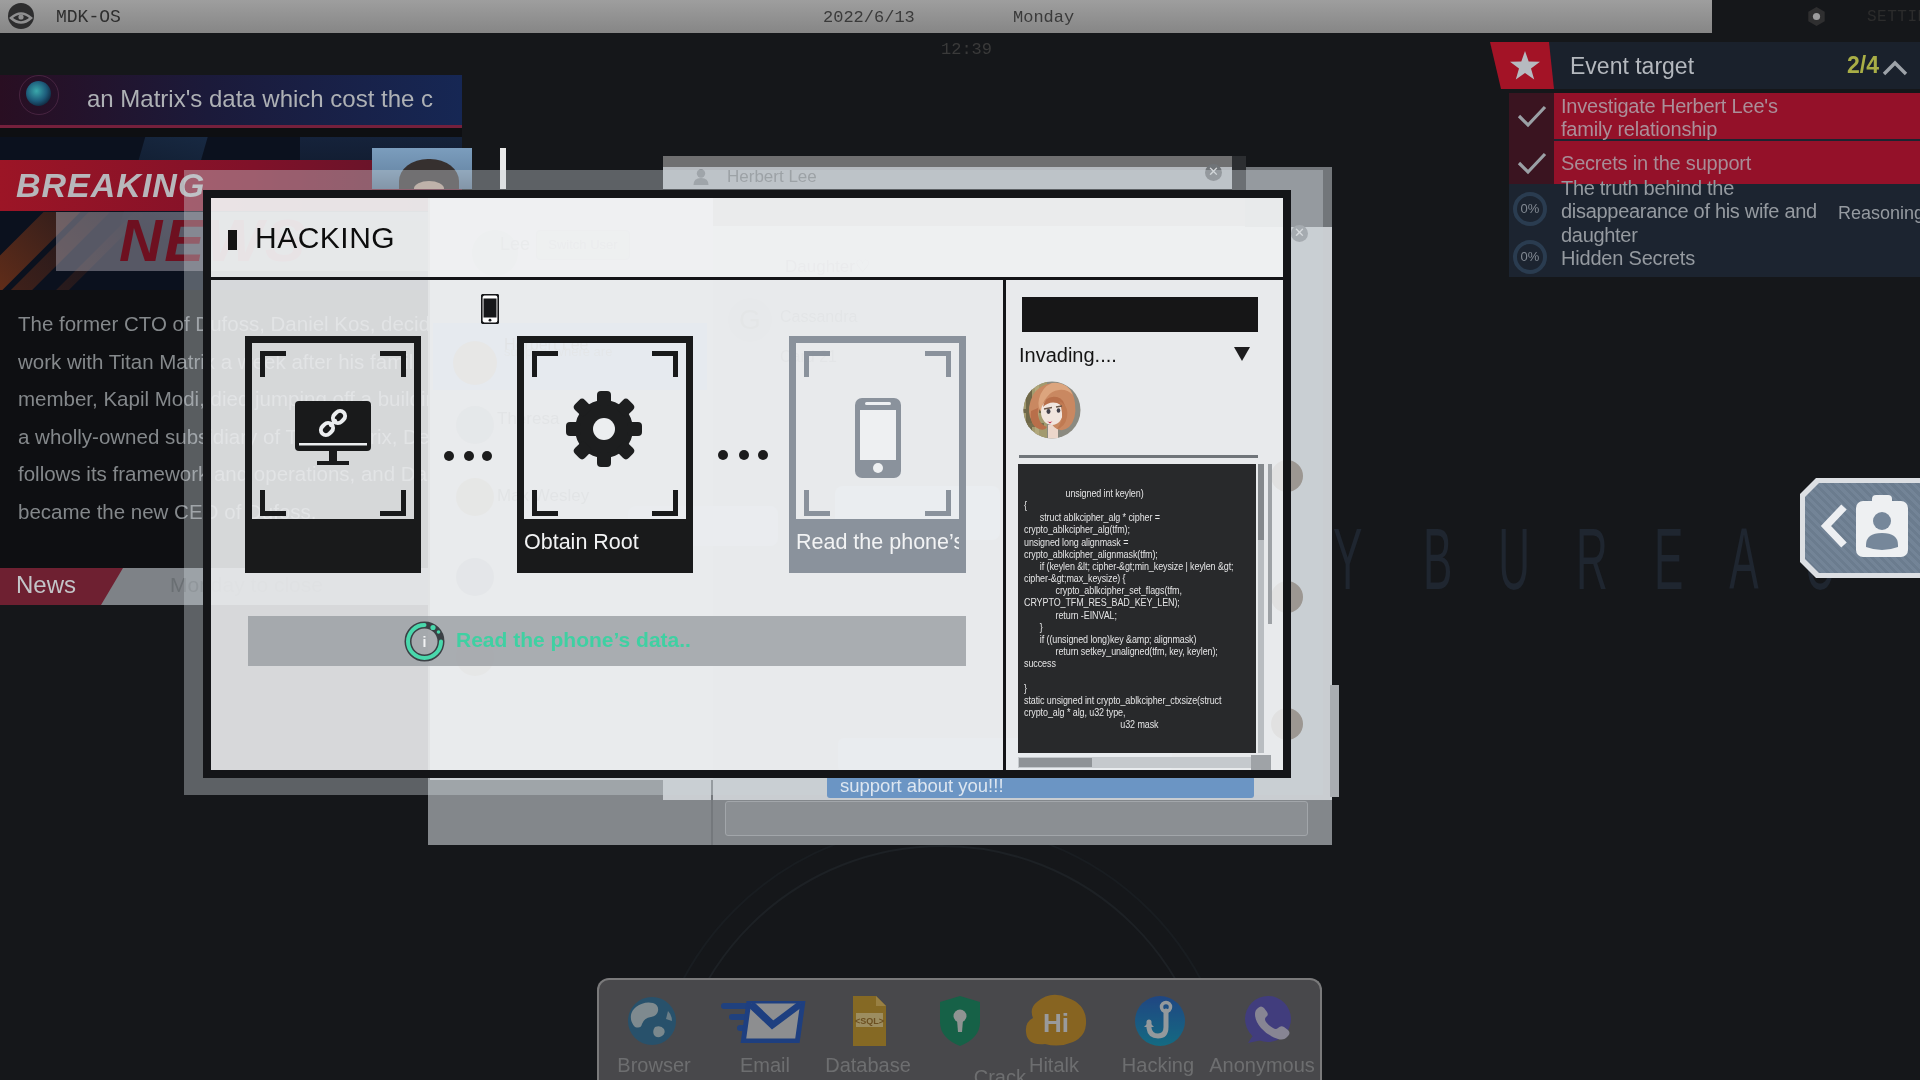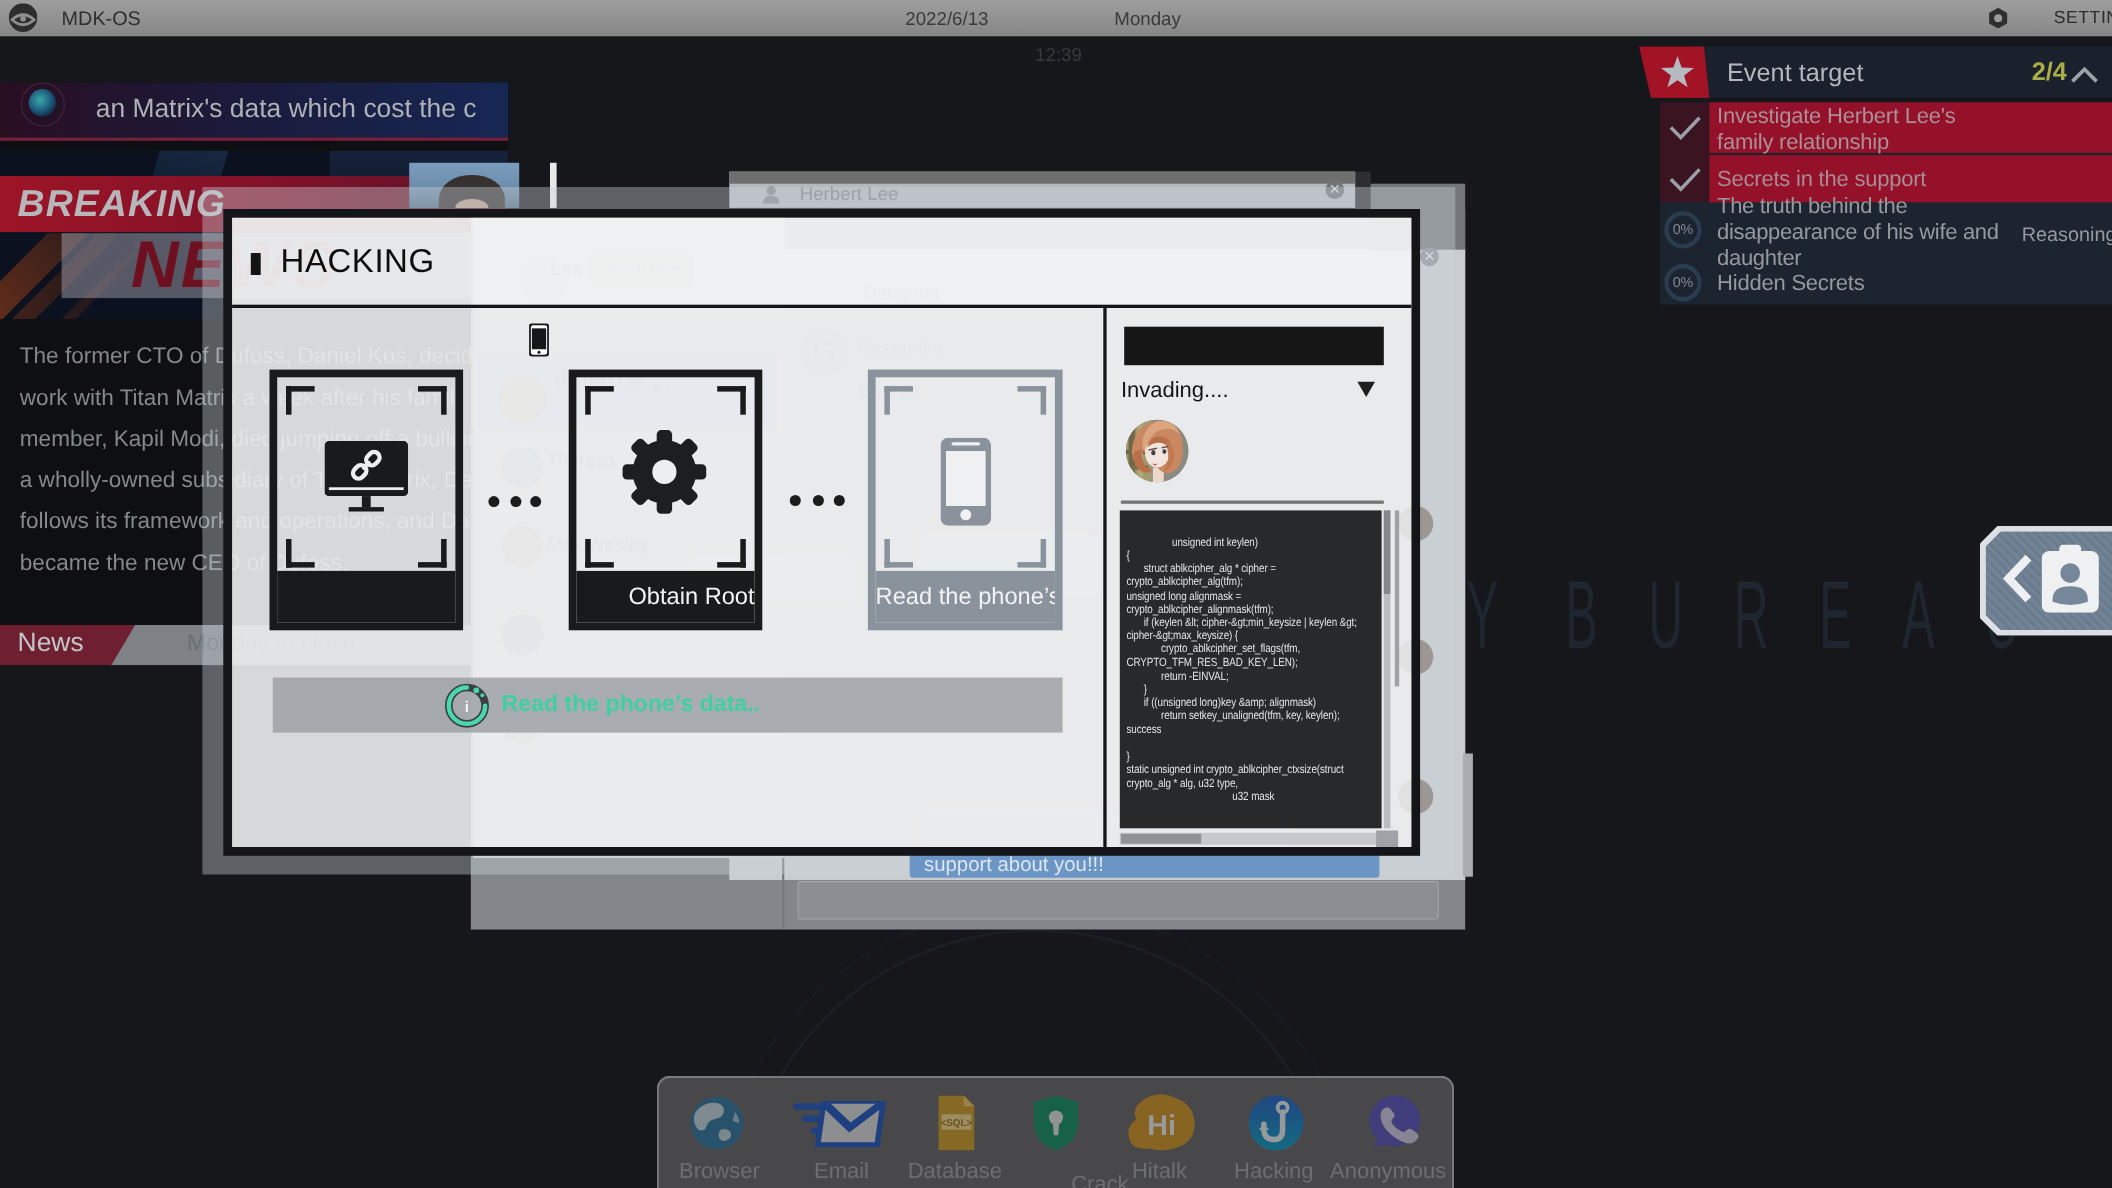--- a/index.html
+++ b/index.html
@@ -159,21 +159,21 @@
           <rect x="-5" y="-1.8" width="10" height="3.6" rx="1.8" fill="#eceef0" stroke="none"></rect>
         </g>
       </svg>
     </div>
 
     <div class="abs" style="left:306px;top:138px;width:176px;height:237px;border:7px solid #191a1b;box-sizing:border-box;">
       <div class="abs" style="left:8px;top:8px;width:21px;height:21px;border-left:5px solid #191a1b;border-top:5px solid #191a1b;"></div>
       <div class="abs" style="right:8px;top:8px;width:21px;height:21px;border-right:5px solid #191a1b;border-top:5px solid #191a1b;"></div>
       <div class="abs" style="left:8px;top:147px;width:21px;height:21px;border-left:5px solid #191a1b;border-bottom:5px solid #191a1b;"></div>
       <div class="abs" style="right:8px;top:147px;width:21px;height:21px;border-right:5px solid #191a1b;border-bottom:5px solid #191a1b;"></div>
-      <div class="abs" style="left:0;top:176px;width:162px;height:47px;background:#191a1b;color:#f2f3f4;font-size:21.5px;text-align:right;line-height:46px;">Obtain Root</div>
+      <div class="abs" style="left:0;top:176px;width:162px;height:47px;background:#191a1b;color:#f2f3f4;font-size:21.5px;text-align:left;line-height:46px;">Obtain Root</div>
 
       <svg class="abs" style="left:40px;top:46px;" width="80" height="80" viewBox="0 0 80 80">
         <g fill="#1d1e1f">
           <circle cx="40" cy="40" r="29"></circle>
           <g>
             <rect x="33" y="2" width="14" height="15" rx="4"></rect>
             <rect x="33" y="63" width="14" height="15" rx="4"></rect>
             <rect x="2" y="33" width="15" height="14" rx="4"></rect>
             <rect x="63" y="33" width="15" height="14" rx="4"></rect>
             <rect x="33" y="2" width="14" height="15" rx="4" transform="rotate(45 40 40)"></rect>
@@ -391,21 +391,21 @@
     </svg>
     <div class="abs" style="left:-15px;top:74px;width:140px;text-align:center;font-size:20px;color:#909193;">Browser</div>
     <div class="abs" style="left:96px;top:74px;width:140px;text-align:center;font-size:20px;color:#909193;">Email</div>
     <div class="abs" style="left:199px;top:74px;width:140px;text-align:center;font-size:20px;color:#909193;">Database</div>
     <div class="abs" style="left:287px;top:74px;width:140px;text-align:right;font-size:20px;color:#909193;margin-top:12px;">Crack</div>
     <div class="abs" style="left:385px;top:74px;width:140px;text-align:center;font-size:20px;color:#909193;">Hitalk</div>
     <div class="abs" style="left:489px;top:74px;width:140px;text-align:center;font-size:20px;color:#909193;">Hacking</div>
     <div class="abs" style="left:583px;top:74px;width:160px;text-align:center;font-size:20px;color:#909193;">Anonymous</div>
   </div>
 
-  <div class="abs" id="topbar" style="left:0;top:0;width:1920px;height:33px;background:linear-gradient(180deg,#9e9e9e,#868686);z-index:7;">
+  <div class="abs" id="topbar" style="left:0;top:0;width:1712px;height:33px;background:linear-gradient(180deg,#9e9e9e,#868686);z-index:7;font-family:Liberation Mono, monospace;">
     <svg class="abs" style="left:8px;top:3px;" width="26" height="26" viewBox="0 0 26 26">
       <circle cx="13" cy="13" r="13" fill="#2d2d2e"></circle>
       <path d="M3 15 q10 -9 20 0 q-10 9 -20 0z" fill="none" stroke="#8f8f90" stroke-width="2.6"></path>
       <circle cx="13" cy="14" r="2.6" fill="#8f8f90"></circle>
     </svg>
     <div class="abs" style="left:56px;top:7px;font-size:18px;color:#2e2e2e;">MDK-OS</div>
     <div class="abs" style="left:823px;top:8px;font-size:17px;color:#3a3a3a;">2022/6/13</div>
     <div class="abs" style="left:941px;top:8px;font-size:17px;color:#3a3a3a;margin-top:32px;">12:39</div>
     <div class="abs" style="left:1013px;top:8px;font-size:17px;color:#3a3a3a;">Monday</div>
     <svg class="abs" style="left:1807px;top:7px;" width="19" height="19" viewBox="0 0 19 19">

